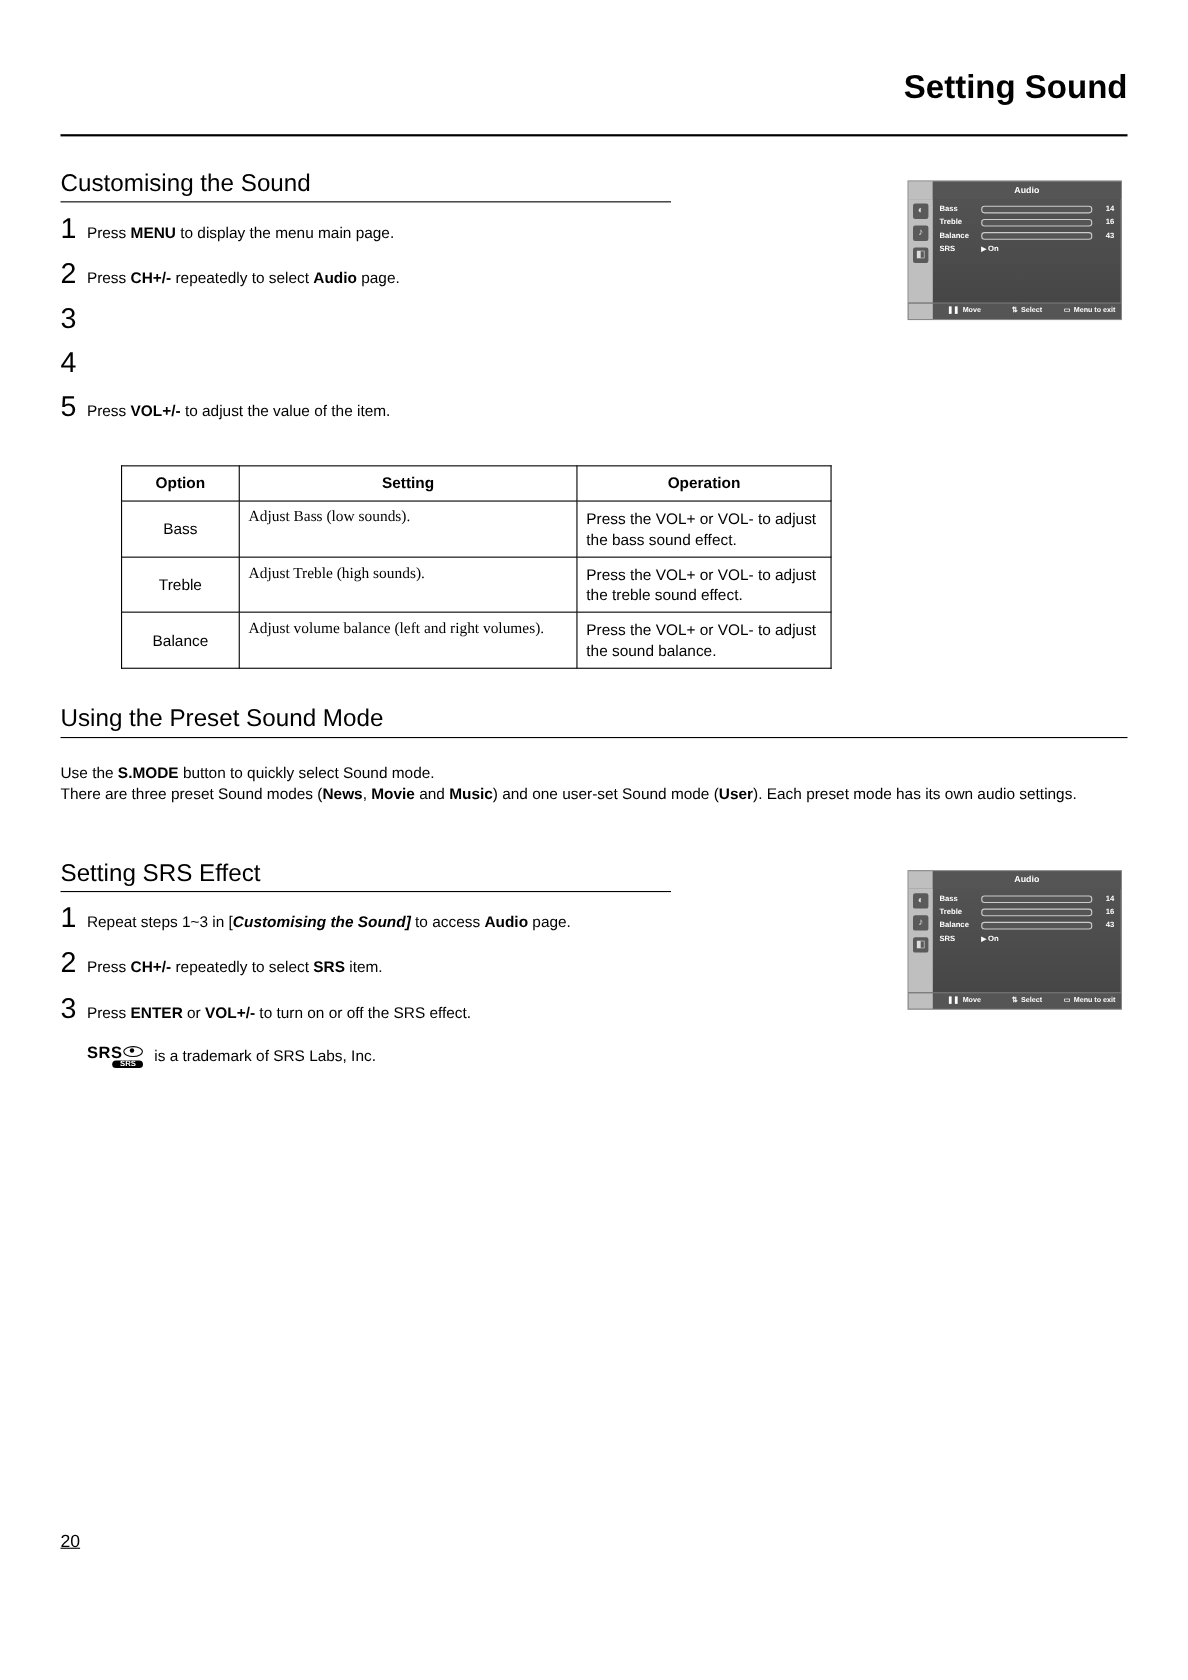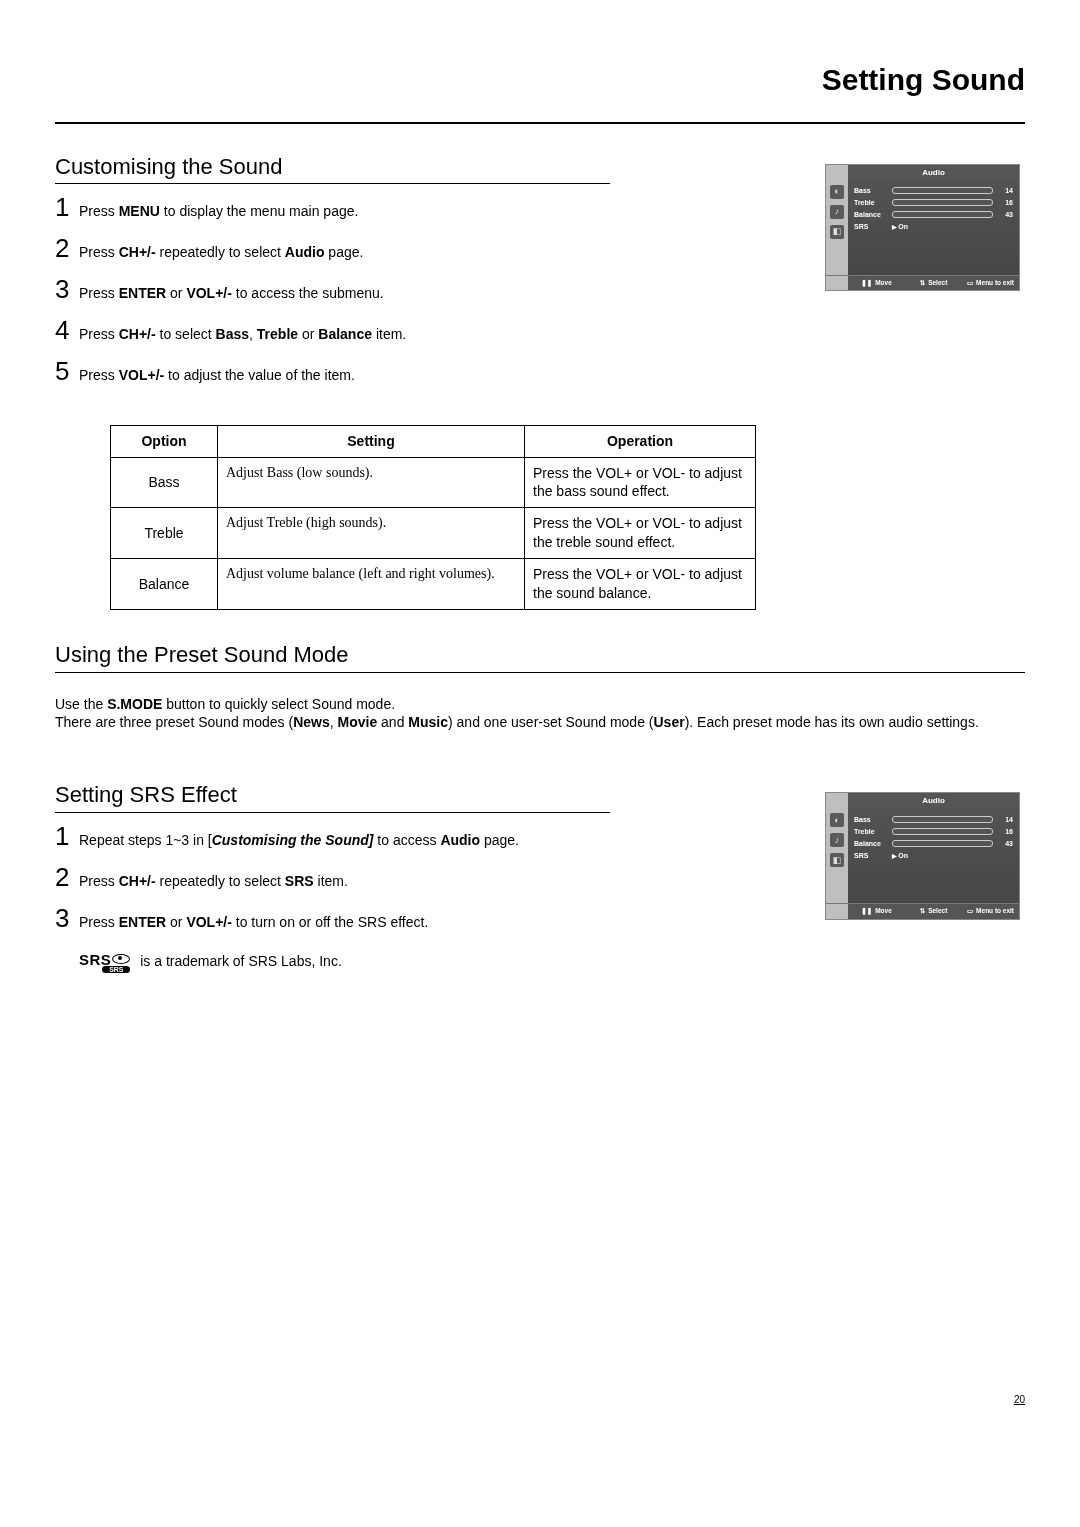--- a/index.html
+++ b/index.html
@@ -207,23 +207,23 @@
     display:block;
     background:#000;color:#fff;
     font-size:7px;font-weight:bold;
     border-radius:5px;
     width:24px;text-align:center;
     margin-left:auto;margin-top:-1px;
     padding:0 2px;
   }
 
   .page-num {
-    text-align:right;
+    text-align:left;
     margin-top: 420px;
-    font-size:10px;
+    font-size:16px;
     text-decoration:underline;
   }
 </style>
 </head>
 <body>
 
 <div class="page-title">Setting Sound</div>
 <hr class="title-rule">
 
 <div class="row">
@@ -239,29 +239,23 @@
         </div>
       </div>
       <div class="step">
         <div class="step-num">2</div>
         <div class="step-text">
           <span>Press </span><span class="b">CH+/-</span><span> repeatedly to select </span><span class="b">Audio</span><span> page.</span>
         </div>
       </div>
       <div class="step">
         <div class="step-num">3</div>
-        <div class="step-text">
-          <span>Press </span><span class="b">ENTER</span><span> or </span><span class="b">VOL+/-</span><span> to access the submenu.</span>
-        </div>
       </div>
       <div class="step">
         <div class="step-num">4</div>
-        <div class="step-text">
-          <span>Press </span><span class="b">CH+/-</span><span> to select </span><span class="b">Bass</span><span>, </span><span class="b">Treble</span><span> or </span><span class="b">Balance</span><span> item.</span>
-        </div>
       </div>
       <div class="step">
         <div class="step-num">5</div>
         <div class="step-text">
           <span>Press </span><span class="b">VOL+/-</span><span> to adjust the value of the item.</span>
         </div>
       </div>
     </div>
   </div>
 

